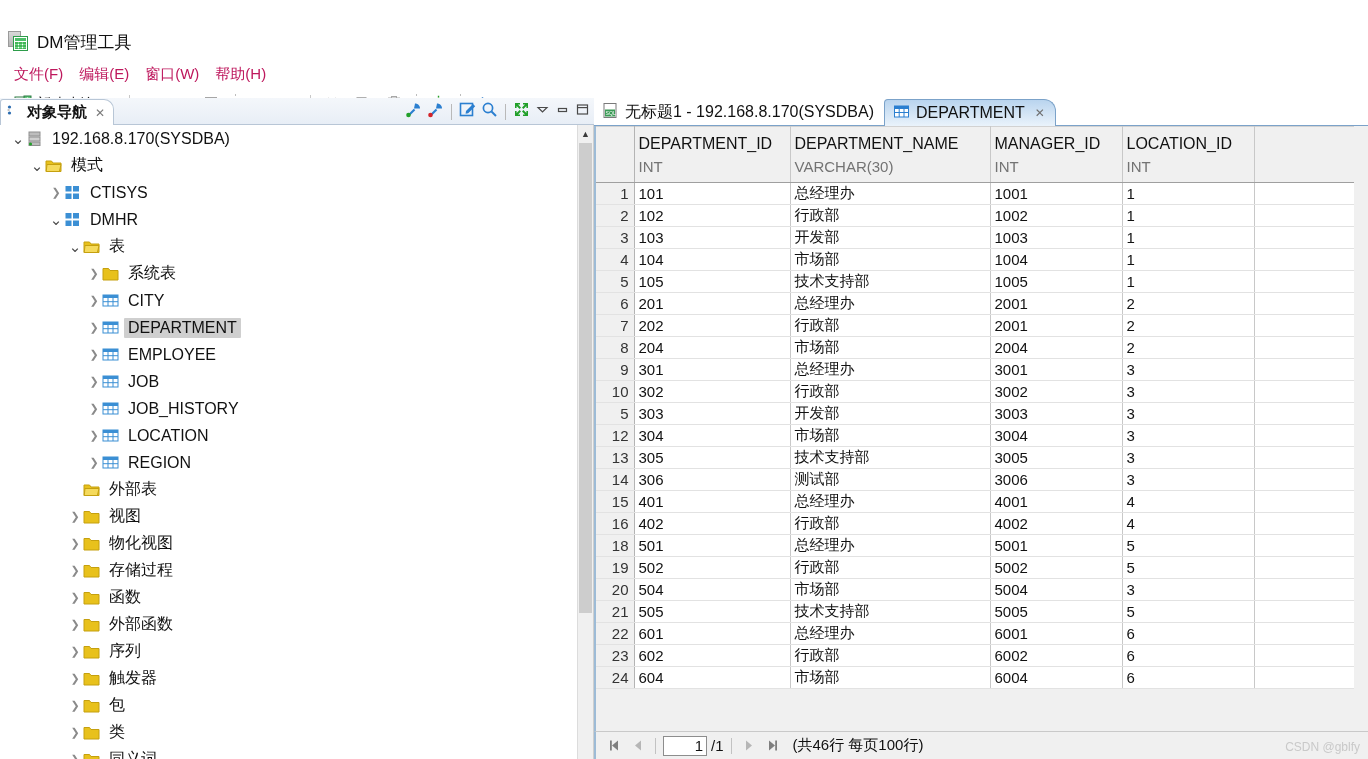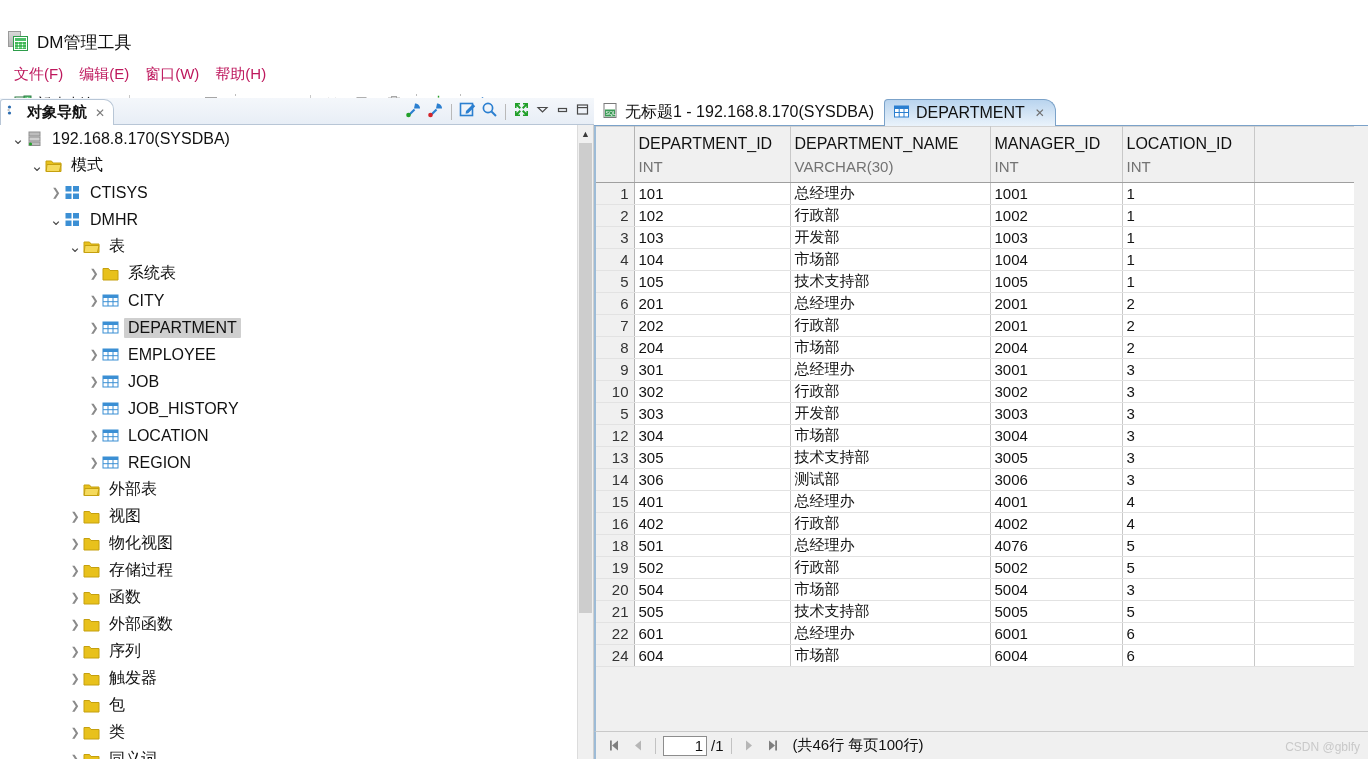--- a/index.html
+++ b/index.html
@@ -804,21 +804,21 @@
               <td>402</td>
               <td>行政部</td>
               <td>4002</td>
               <td>4</td>
               <td class="pad"></td>
             </tr>
             <tr>
               <td class="rn">18</td>
               <td>501</td>
               <td>总经理办</td>
-              <td>4076</td>
+              <td>5001</td>
               <td>5</td>
               <td class="pad"></td>
             </tr>
             <tr>
               <td class="rn">19</td>
               <td>502</td>
               <td>行政部</td>
               <td>5002</td>
               <td>5</td>
               <td class="pad"></td>
@@ -837,20 +837,28 @@
               <td>技术支持部</td>
               <td>5005</td>
               <td>5</td>
               <td class="pad"></td>
             </tr>
             <tr>
               <td class="rn">22</td>
               <td>601</td>
               <td>总经理办</td>
               <td>6001</td>
+              <td>6</td>
+              <td class="pad"></td>
+            </tr>
+            <tr>
+              <td class="rn">23</td>
+              <td>602</td>
+              <td>行政部</td>
+              <td>6002</td>
               <td>6</td>
               <td class="pad"></td>
             </tr>
             <tr>
               <td class="rn">24</td>
               <td>604</td>
               <td>市场部</td>
               <td>6004</td>
               <td>6</td>
               <td class="pad"></td>

